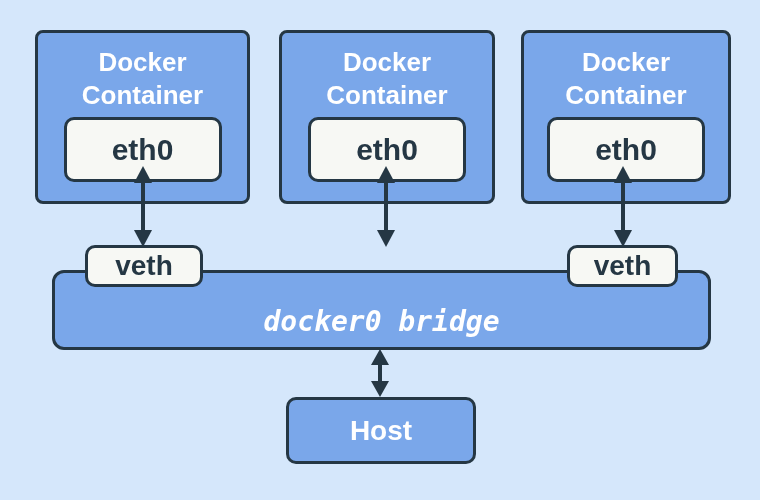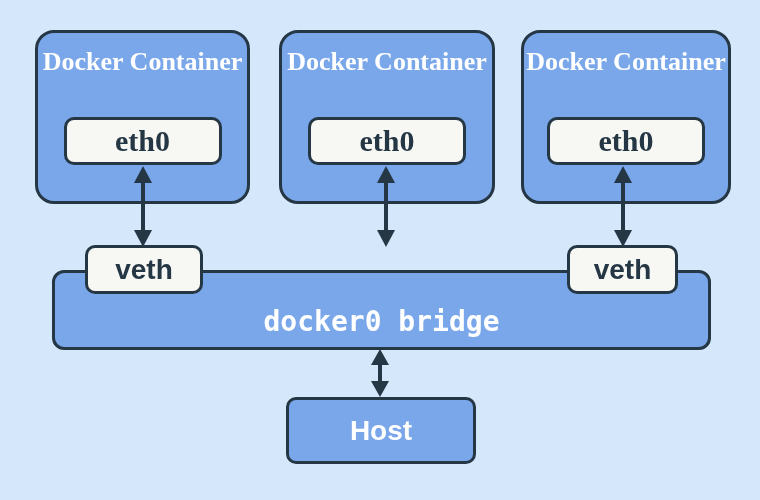--- a/index.html
+++ b/index.html
@@ -12,55 +12,55 @@
   }
   .canvas { position: absolute; inset: 0; width: 760px; height: 500px; }
 
   .node {
     position: absolute;
     background: #7aa7ea;
     border: 3px solid #253744;
   }
 
   
-  .container-node { border-radius: 19px; z-index: 1; font-family: Liberation Serif, serif; }
+  .container-node { border-radius: 8px; z-index: 1; }
   .container-node.c1 { left: 35px;  top: 30px; width: 215px; height: 174px; }
   .container-node.c2 { left: 279px; top: 30px; width: 216px; height: 174px; }
   .container-node.c3 { left: 521px; top: 30px; width: 210px; height: 174px; }
   .node-title {
     margin-top: 13px;
     text-align: center;
     color: #ffffff;
     font-weight: bold;
     font-size: 26px;
     line-height: 1.25;
   }
   .iface-box {
     position: absolute;
     left: 50%;
     transform: translateX(-50%);
     top: 84px;
     width: 158px;
-    height: 48px;
+    height: 65px;
     background: #f7f8f4;
     border: 3px solid #253744;
     border-radius: 10px;
     display: flex;
     align-items: center;
     justify-content: center;
     font-size: 30px;
     font-weight: bold;
     color: #253744;
   }
 
   
   .tag {
     position: absolute;
     top: 245px;
-    height: 49px;
+    height: 42px;
     background: #f7f8f4;
     border: 3px solid #253744;
     border-radius: 10px;
     display: flex;
     align-items: center;
     justify-content: center;
     font-size: 28px;
     font-weight: bold;
     color: #253744;
     z-index: 3;
@@ -71,20 +71,21 @@
 
   
   .bar {
     left: 52px; top: 270px; width: 659px; height: 80px;
     border-radius: 12px;
     z-index: 1;
     display: flex;
     align-items: center;
     justify-content: center;
     padding-top: 22px;
+    font-style: italic;
   }
   .bar-label {
     font-family: "DejaVu Sans Mono", monospace;
     font-size: 28px;
     font-weight: bold;
     color: #ffffff;
   }
 
   
   .host {

